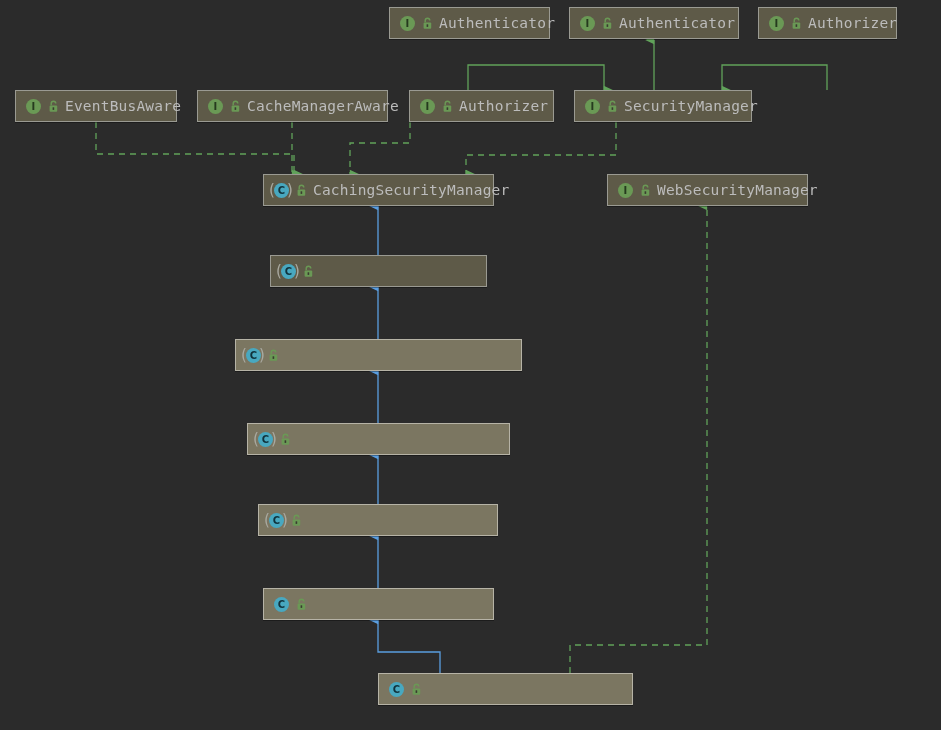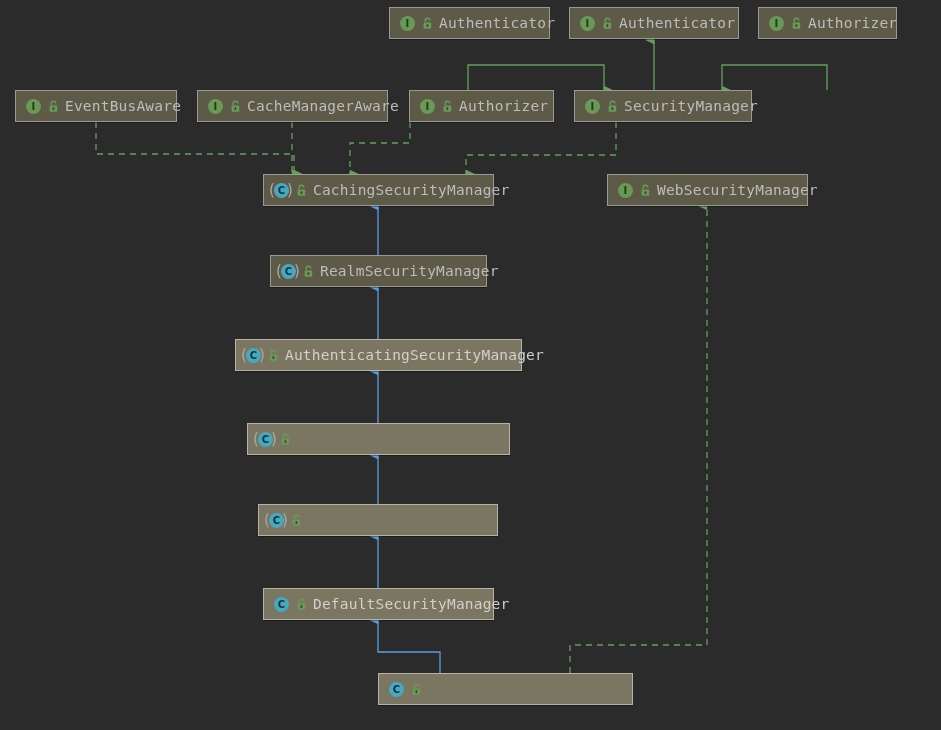--- a/index.html
+++ b/index.html
@@ -233,34 +233,32 @@
         <span class="type-icon abstract">
           <span class="paren l">(</span>
           <span class="disc">C</span>
           <span class="paren r">)</span>
         </span>
         <span class="lock-icon"><svg viewBox="0 0 11 13" width="11" height="13" aria-hidden="true">
             <path d="M3.2 5.3 V3.6 a2.3 2.3 0 0 1 4.6 0" fill="none" stroke="#6a9955" stroke-width="1.4"></path>
             <rect x="1.6" y="5.4" width="7.6" height="6.4" rx="1" fill="#6a9955"></rect>
             <rect x="4.6" y="7.3" width="1.6" height="2.6" fill="#3a3a30"></rect>
           </svg></span>
-        <span class="node-label">RealmSecurityManager</span>
       </div>
       <div class="node selected" style="left: 235px; top: 339px; width: 287px;">
         <span class="type-icon abstract">
           <span class="paren l">(</span>
           <span class="disc">C</span>
           <span class="paren r">)</span>
         </span>
         <span class="lock-icon"><svg viewBox="0 0 11 13" width="11" height="13" aria-hidden="true">
             <path d="M3.2 5.3 V3.6 a2.3 2.3 0 0 1 4.6 0" fill="none" stroke="#6a9955" stroke-width="1.4"></path>
             <rect x="1.6" y="5.4" width="7.6" height="6.4" rx="1" fill="#6a9955"></rect>
             <rect x="4.6" y="7.3" width="1.6" height="2.6" fill="#3a3a30"></rect>
           </svg></span>
-        <span class="node-label">AuthenticatingSecurityManager</span>
       </div>
       <div class="node selected" style="left: 247px; top: 423px; width: 263px;">
         <span class="type-icon abstract">
           <span class="paren l">(</span>
           <span class="disc">C</span>
           <span class="paren r">)</span>
         </span>
         <span class="lock-icon"><svg viewBox="0 0 11 13" width="11" height="13" aria-hidden="true">
             <path d="M3.2 5.3 V3.6 a2.3 2.3 0 0 1 4.6 0" fill="none" stroke="#6a9955" stroke-width="1.4"></path>
             <rect x="1.6" y="5.4" width="7.6" height="6.4" rx="1" fill="#6a9955"></rect>
@@ -281,21 +279,20 @@
       </div>
       <div class="node selected" style="left: 263px; top: 588px; width: 231px;">
         <span class="type-icon klass">
           <span class="disc">C</span>
         </span>
         <span class="lock-icon"><svg viewBox="0 0 11 13" width="11" height="13" aria-hidden="true">
             <path d="M3.2 5.3 V3.6 a2.3 2.3 0 0 1 4.6 0" fill="none" stroke="#6a9955" stroke-width="1.4"></path>
             <rect x="1.6" y="5.4" width="7.6" height="6.4" rx="1" fill="#6a9955"></rect>
             <rect x="4.6" y="7.3" width="1.6" height="2.6" fill="#3a3a30"></rect>
           </svg></span>
-        <span class="node-label">DefaultSecurityManager</span>
       </div>
       <div class="node selected" style="left: 378px; top: 673px; width: 255px;">
         <span class="type-icon klass">
           <span class="disc">C</span>
         </span>
         <span class="lock-icon"><svg viewBox="0 0 11 13" width="11" height="13" aria-hidden="true">
             <path d="M3.2 5.3 V3.6 a2.3 2.3 0 0 1 4.6 0" fill="none" stroke="#6a9955" stroke-width="1.4"></path>
             <rect x="1.6" y="5.4" width="7.6" height="6.4" rx="1" fill="#6a9955"></rect>
             <rect x="4.6" y="7.3" width="1.6" height="2.6" fill="#3a3a30"></rect>
           </svg></span>

